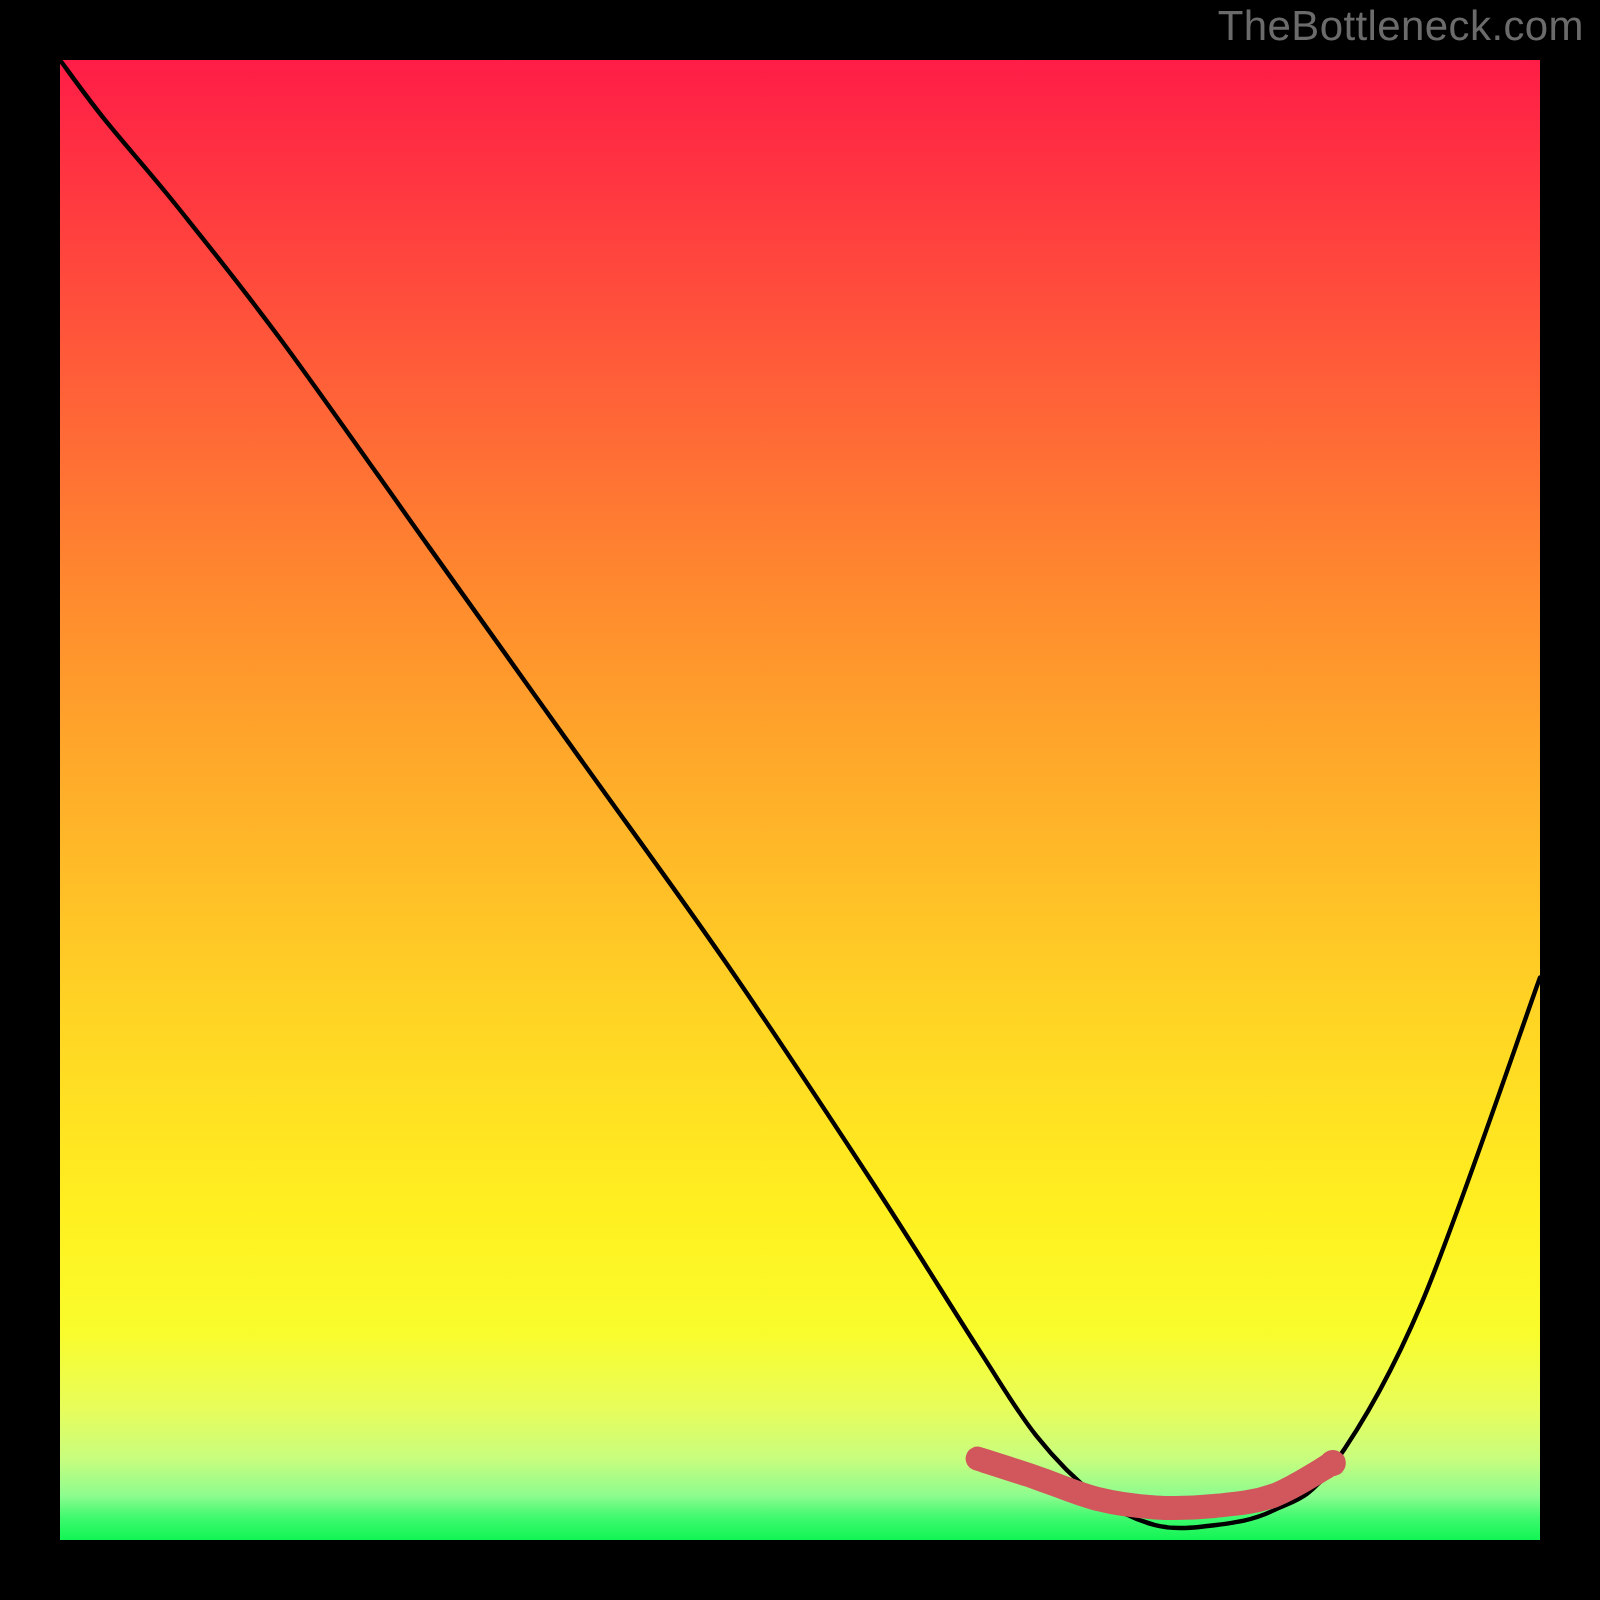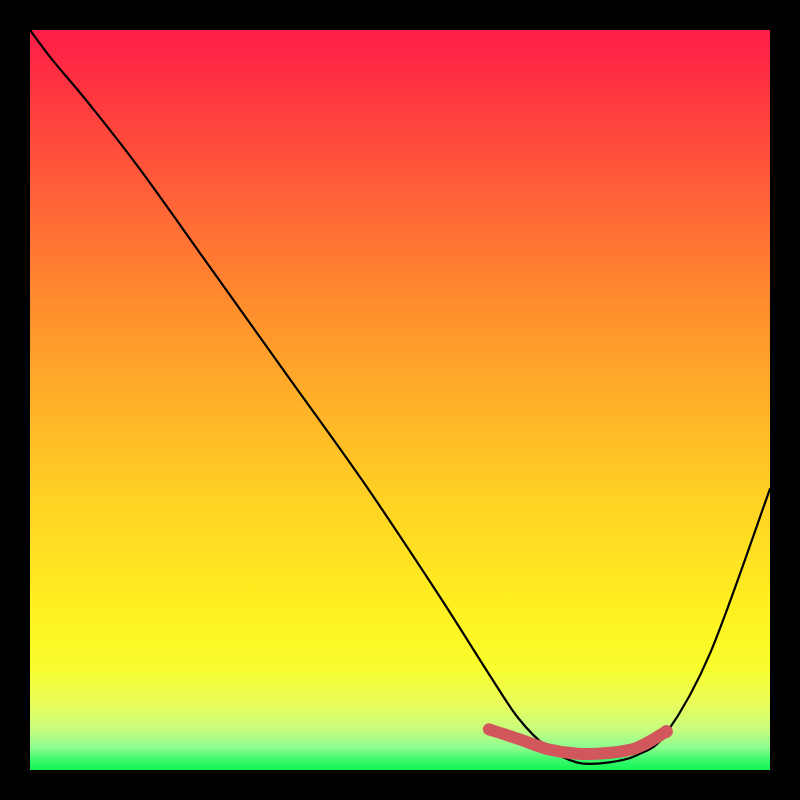--- a/index.html
+++ b/index.html
@@ -80,20 +80,21 @@
     stroke-linejoin: round;
   }
   .trough-end {
     fill: #d1575c;
   }
 </style>
 </head>
 <body>
 
 <div class="frame">
+  <div class="watermark">TheBottleneck.com</div>
 
   <div class="plot-area">
     <div class="gradient-bg"></div>
 
     <svg class="curve" viewBox="0 0 740 740" preserveAspectRatio="none">
       <path id="main-curve" class="curve-path" d="M 0,0 C 3.6999999999999997,4.933333333333337 12.333333333333332,17.266666666666687 22.2,29.600000000000023 C 32.06666666666666,41.93333333333336 44.400000000000006,55.500000000000014 59.2,74 C 74,92.49999999999999 90.03333333333333,112.23333333333325 111,140.5999999999999 C 131.96666666666667,168.96666666666658 160.33333333333334,209.66666666666666 185,244.2 C 209.66666666666666,278.73333333333335 234.33333333333334,313.26666666666665 259,347.79999999999995 C 283.6666666666667,382.33333333333326 308.3333333333333,415.6333333333333 333,451.4 C 357.6666666666667,487.16666666666663 386.0333333333334,530.3333333333333 407.00000000000006,562.4 C 427.9666666666667,594.4666666666667 445.23333333333335,622.8333333333333 458.8,643.8 C 472.3666666666667,664.7666666666667 478.53333333333336,675.8666666666667 488.40000000000003,688.2 C 498.2666666666667,700.5333333333334 508.1333333333333,710.4 518,717.8 C 527.8666666666667,725.1999999999999 537.7333333333333,730.1333333333333 547.6,732.6 C 557.4666666666667,735.0666666666667 567.3333333333334,733.8333333333334 577.2,732.6 C 587.0666666666667,731.3666666666667 596.9333333333333,730.1333333333334 606.8,725.2 C 616.6666666666666,720.2666666666667 624.0666666666666,720.2666666666667 636.4,703 C 648.7333333333333,685.7333333333333 663.5333333333334,662.3000000000001 680.8000000000001,621.6 C 698.0666666666667,580.9 730.1333333333333,485.93333333333334 740,458.8"></path>
       <path id="trough-curve" class="trough-path" d="M 458.8,699.3 C 463.73333333333335,700.9033333333333 478.53333333333336,705.5899999999999 488.40000000000003,708.92 C 498.2666666666667,712.25 508.1333333333333,716.8133333333333 518,719.28 C 527.8666666666667,721.7466666666667 537.7333333333333,723.1033333333334 547.6,723.72 C 557.4666666666667,724.3366666666667 567.3333333333334,723.9666666666667 577.2,722.98 C 587.0666666666667,721.9933333333333 596.9333333333333,721.3766666666667 606.8,717.8 C 616.6666666666666,714.2233333333332 631.4666666666667,704.2333333333333 636.4,701.52"></path>
       <circle id="trough-end-dot" class="trough-end" r="6.5" cx="636.4" cy="701.52"></circle>
     </svg>
   </div>

